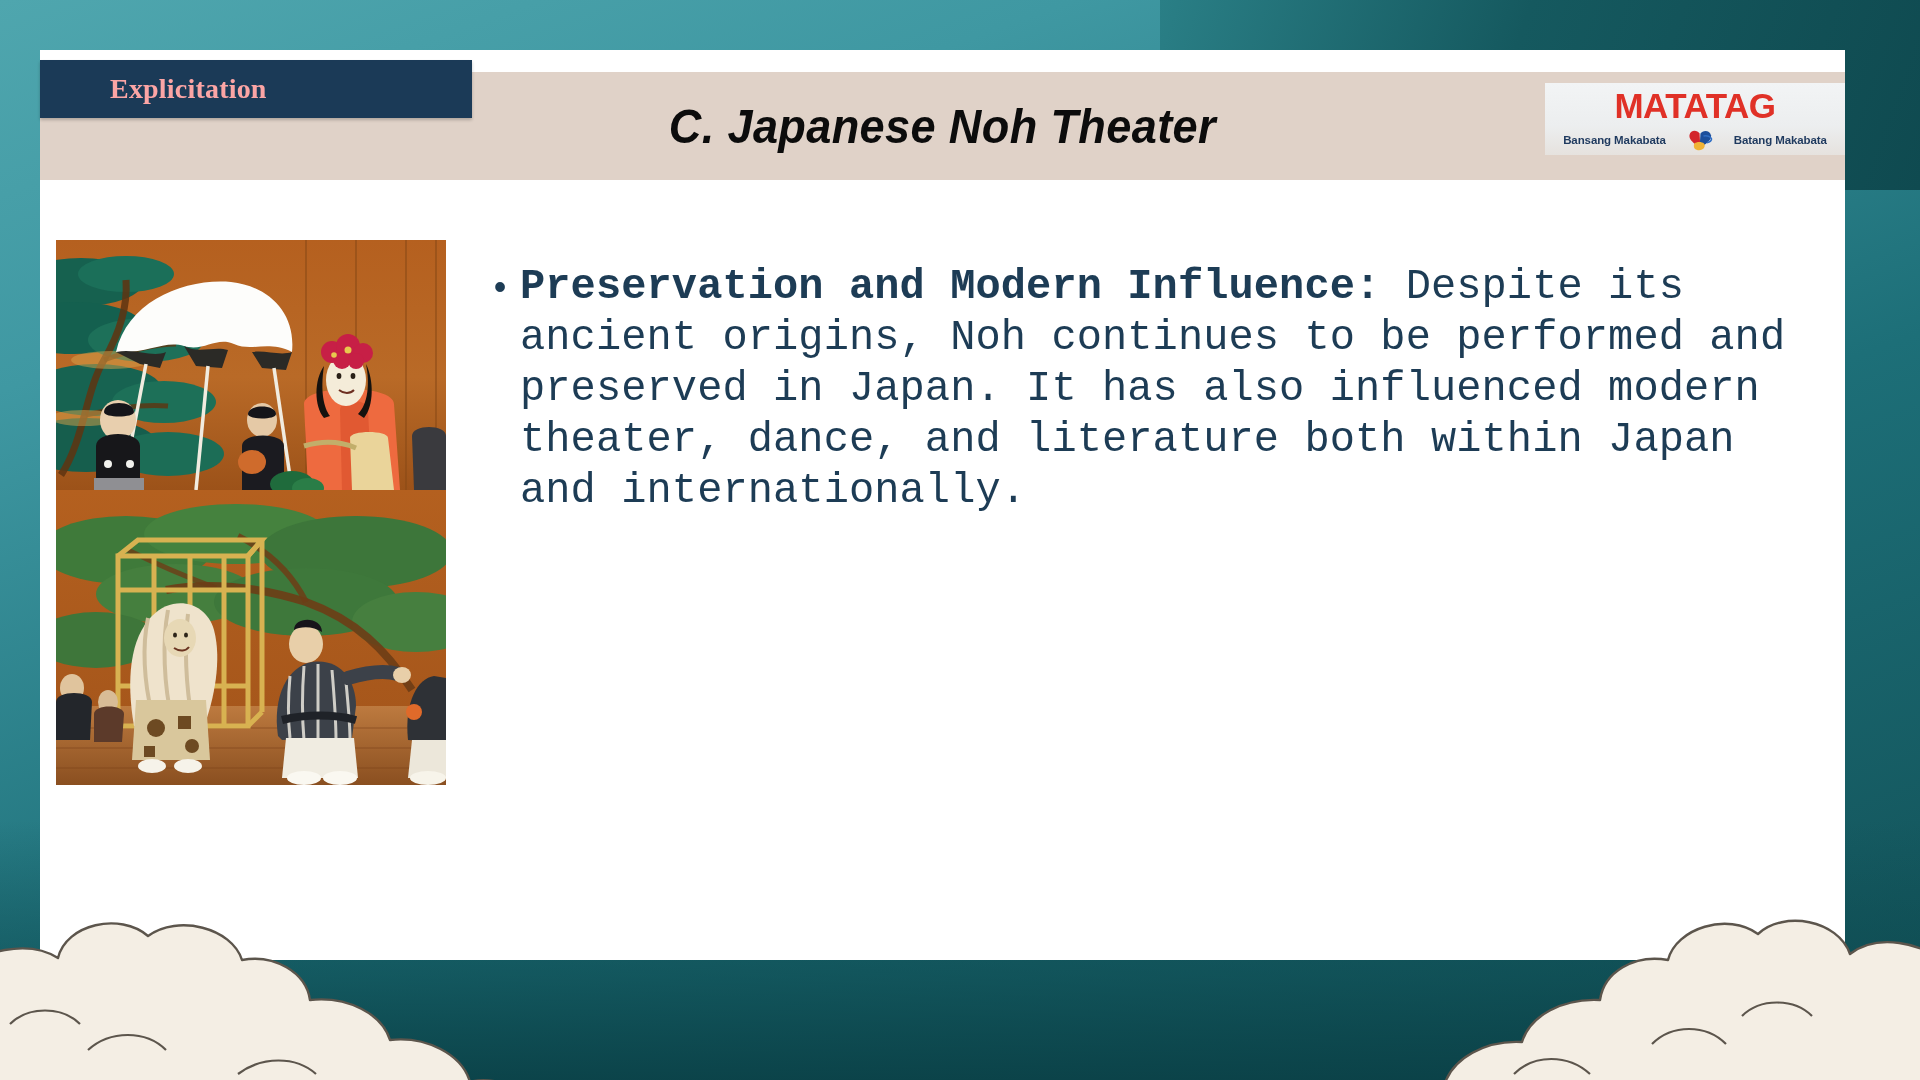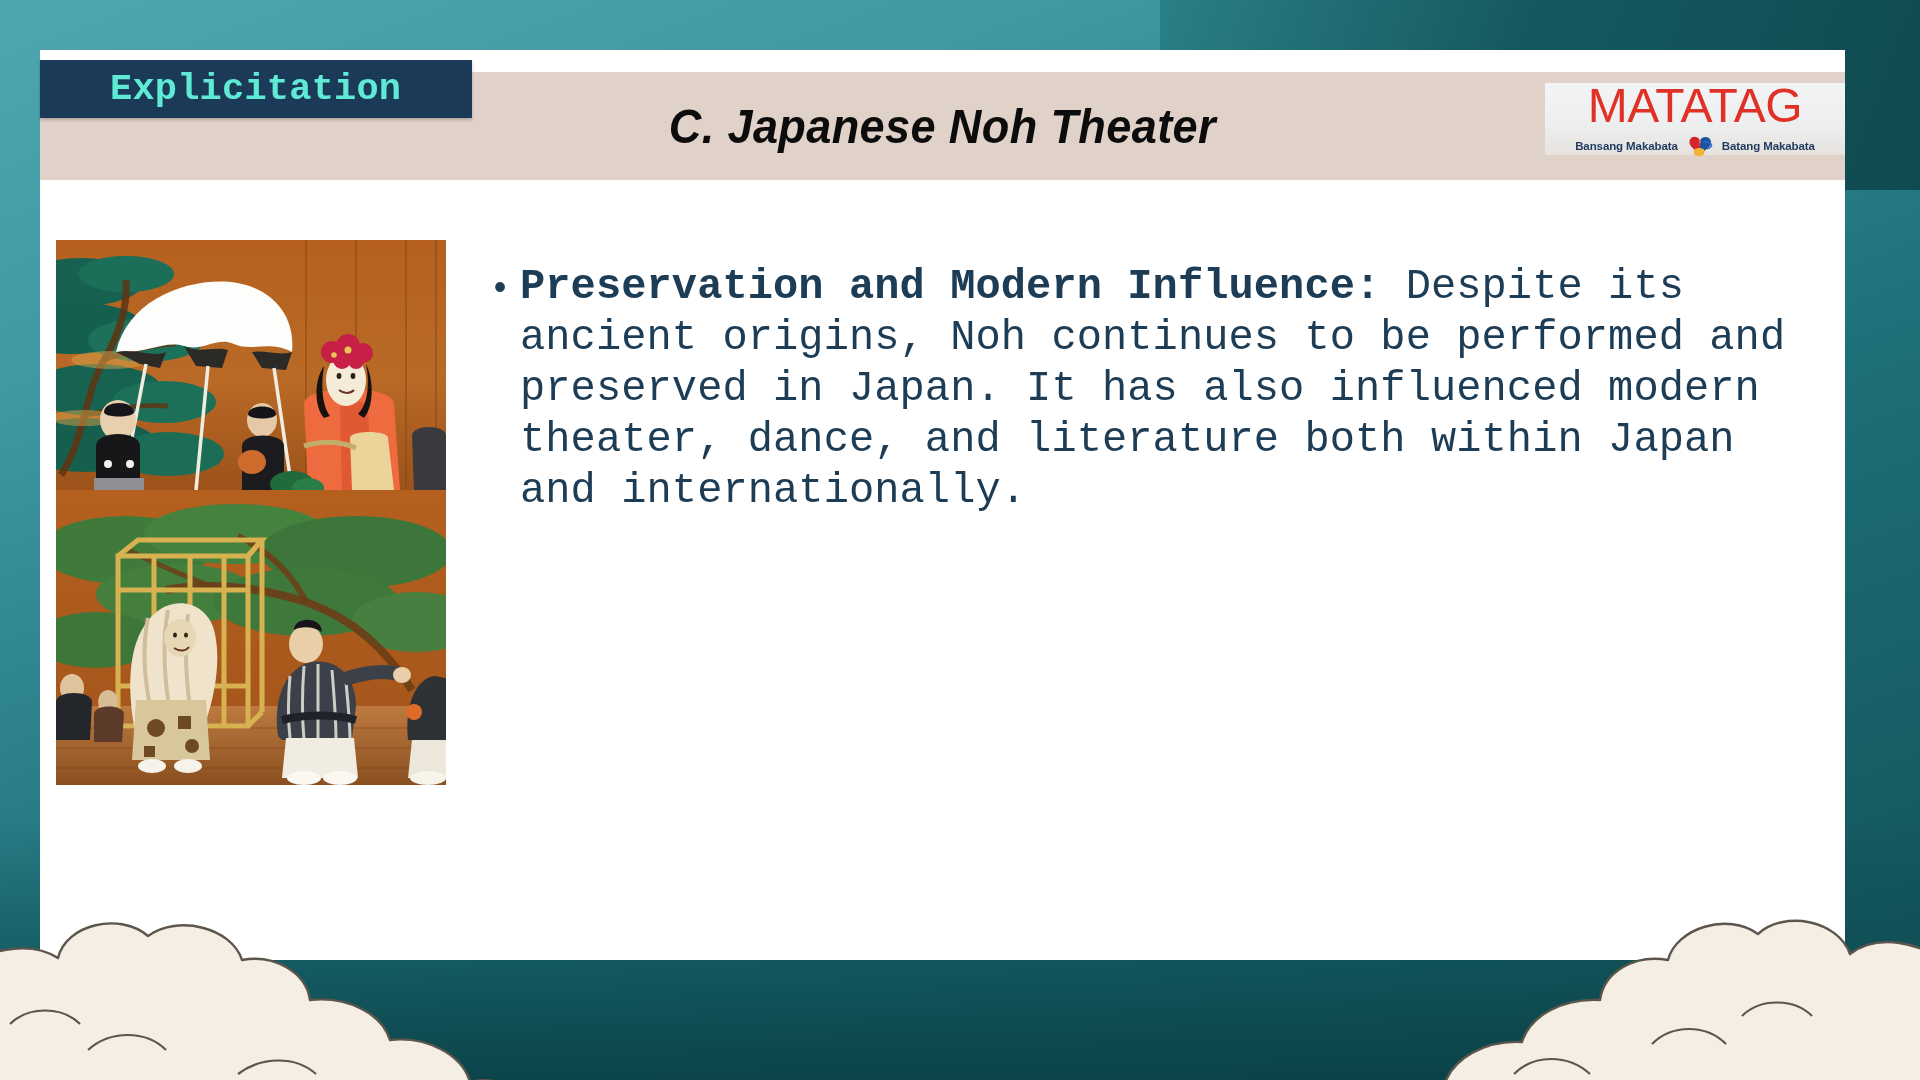--- a/index.html
+++ b/index.html
@@ -53,55 +53,55 @@
     top: 10px;
     width: 432px;
     height: 58px;
     background: #1b3a57;
     display: flex;
     align-items: center;
     z-index: 40;
     box-shadow: 0 2px 3px rgba(0,0,0,0.22);
   }
   #banner .label {
-    color: #5eead4;
-    font-size: 37px;
+    color: #fca5a5;
+    font-size: 28px;
     font-weight: 700;
     letter-spacing: 0.2px;
     margin-left: 70px;
-    font-family: Liberation Mono, monospace;
+    font-family: Liberation Serif, serif;
   }
 
   
   #logo-plate {
     position: absolute;
     right: 0px;
     top: 33px;
     width: 300px;
     height: 72px;
     background: linear-gradient(180deg,#f2f4f5 0%, #eceeef 60%, #e6e2de 100%);
     z-index: 45;
     display: flex;
     flex-direction: column;
     align-items: center;
     justify-content: center;
     padding-top: 2px;
   }
   #logo-plate .wordmark {
     color: #e03127;
-    font-size: 48px;
-    font-weight: 400;
+    font-size: 35px;
+    font-weight: 700;
     letter-spacing: -0.5px;
     line-height: 0.96;
     font-family: "Liberation Sans", sans-serif;
   }
   #logo-plate .tagline {
     display: flex;
     align-items: center;
-    gap: 5px;
+    gap: 17px;
     margin-top: 6px;
   }
   #logo-plate .tagline span.t {
     color: #1f3a5f;
     font-size: 11.5px;
     font-weight: 700;
     letter-spacing: -0.1px;
   }
   .heart-hands { width: 34px; height: 22px; display:block; }
 

